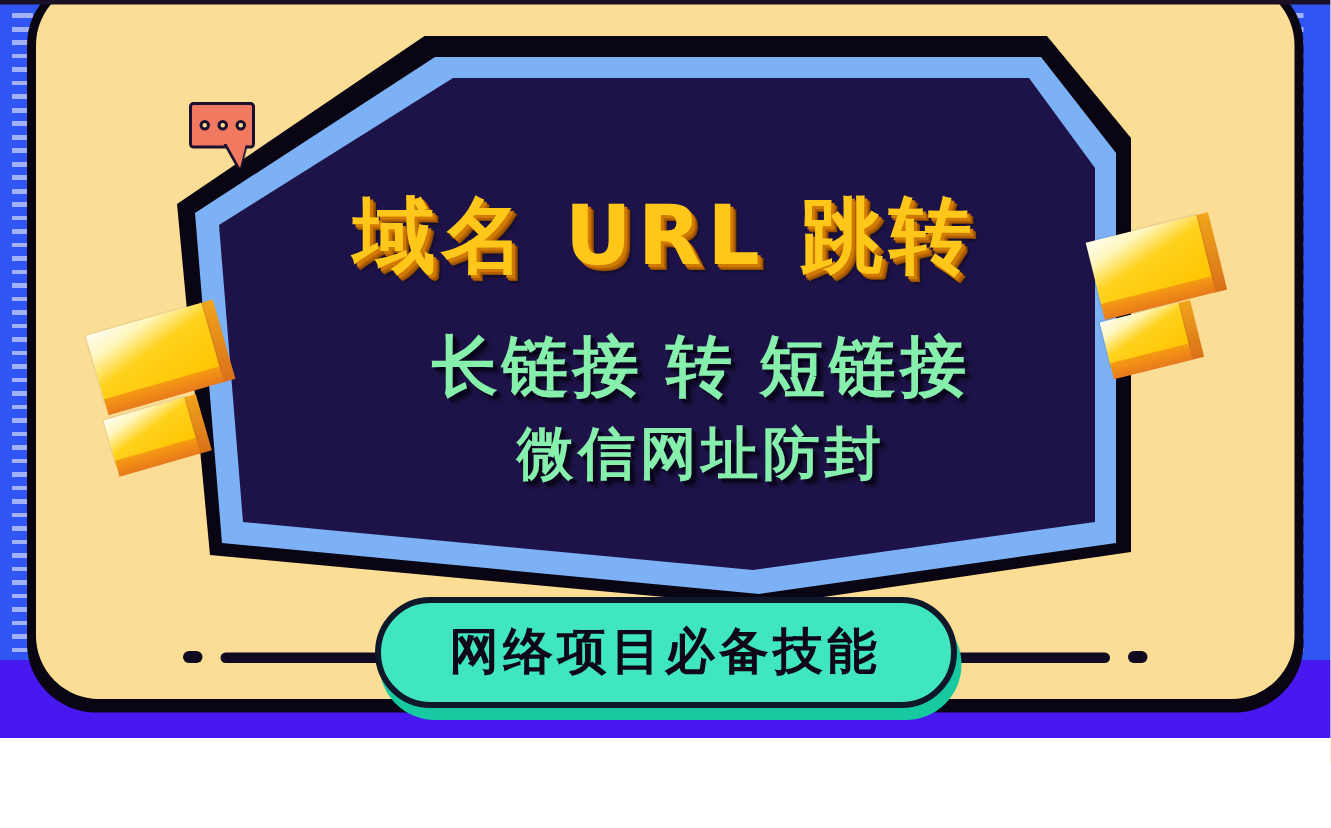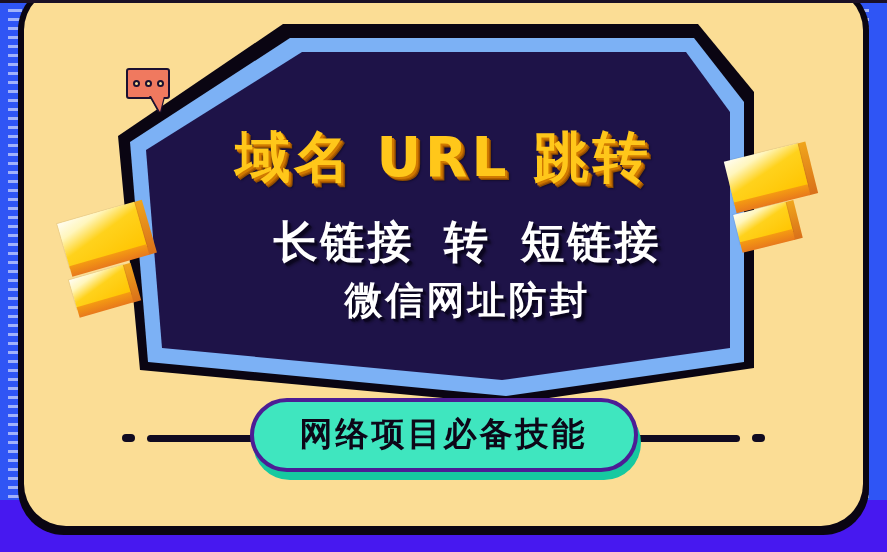--- a/index.html
+++ b/index.html
@@ -3,21 +3,21 @@
 <meta charset="utf-8">
 <style>
   html, body {
     margin: 0;
     padding: 0;
     background: #ffffff;
   }
   #poster {
     position: relative;
     width: 887px;
-    height: 552px;
+    height: 492px;
     overflow: hidden;
     font-family: "DejaVu Sans", sans-serif;
     background: #2a50f8;
   }
 
   
   .frame-blue {
     position: absolute;
     inset: 0;
     background: #2f55f5;
@@ -157,23 +157,23 @@
     color: #ffc71a;
     letter-spacing: 4px;
     text-shadow:
       2px 2px 0 #d07a00,
       3px 3px 0 #b05f00,
       4px 4px 0 #8c4a00,
       5px 5px 2px rgba(0,0,0,0.35);
     white-space: nowrap;
   }
   .title-sub1, .title-sub2 {
-    font-family: Liberation Mono, monospace;
+    font-family: Liberation Sans, sans-serif;
     font-weight: 700;
-    color: #ffffff;
+    color: #86efac;
     letter-spacing: 3px;
     white-space: nowrap;
     text-shadow:
       2px 2px 0 rgba(10,5,30,0.85),
       3px 3px 0 rgba(10,5,30,0.6),
       4px 4px 3px rgba(0,0,0,0.45);
     margin-left: 48px;
   }
   .title-sub1 { font-size: 44px; line-height: 1.0; margin-top: 38px; }
   .title-sub2 { font-size: 38px; line-height: 1.0; margin-top: 17px; }
@@ -209,21 +209,21 @@
   .pill-shadow {
     position: absolute;
     left: 3px; top: 8px;
     width: 100%; height: 100%;
     border-radius: 40px;
     background: #16c9a0;
   }
   .pill {
     position: relative;
     padding: 14px 46px 16px 46px;
-    border: 4px solid #4c1d95;
+    border: 4px solid #0f172a;
     border-radius: 40px;
     background: #3fe6bf;
     font-family: "DejaVu Serif", serif;
     font-weight: 700;
     font-size: 33px;
     line-height: 1.1;
     color: #0d0718;
     letter-spacing: 3px;
     white-space: nowrap;
   }

